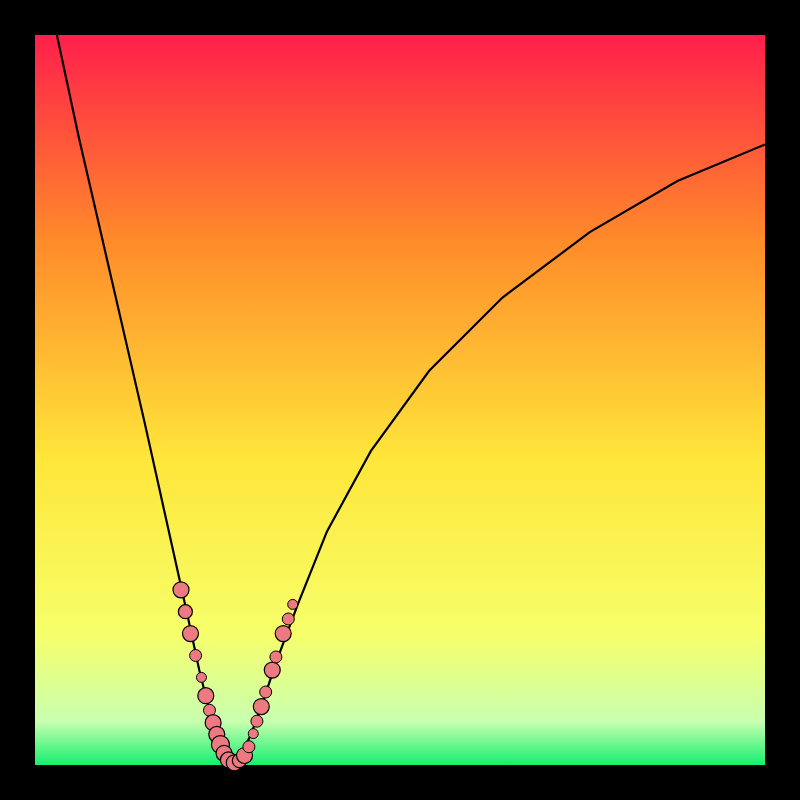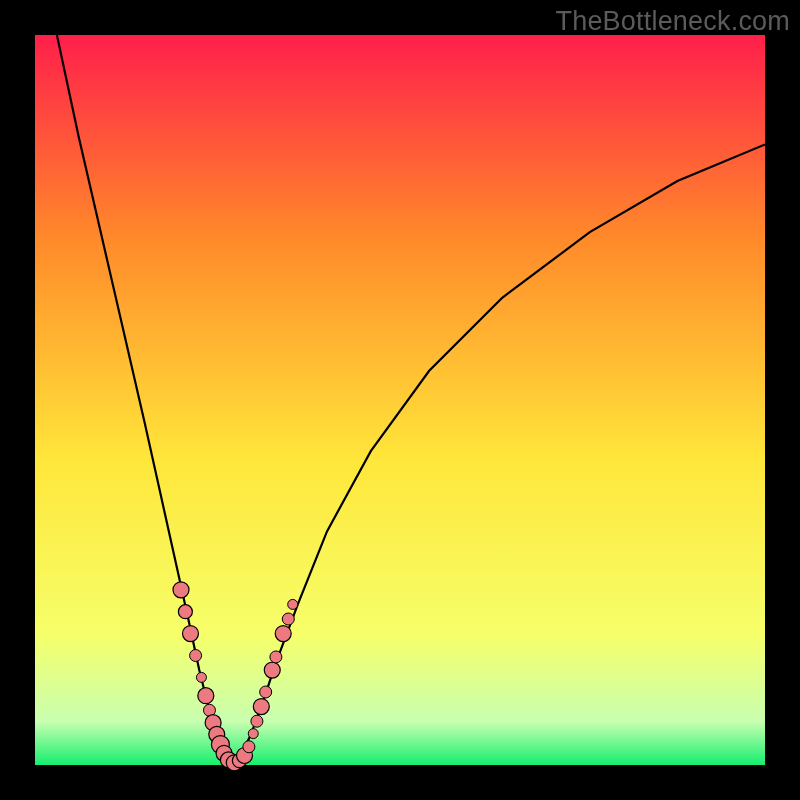--- a/index.html
+++ b/index.html
@@ -117,15 +117,14 @@
           <circle cx="237.25" cy="635.10" r="8" class="dot"></circle>
           <circle cx="240.90" cy="621.96" r="6" class="dot-small"></circle>
           <circle cx="248.20" cy="598.60" r="8" class="dot"></circle>
           <circle cx="253.31" cy="584.00" r="6" class="dot-small"></circle>
           <circle cx="257.69" cy="569.40" r="5" class="dot-small"></circle>
         </g>
     </svg>
 
   </div>
 
-  <div class="watermark">TheBottleneck.com</div>
 
 </div>
 
 </body></html>

